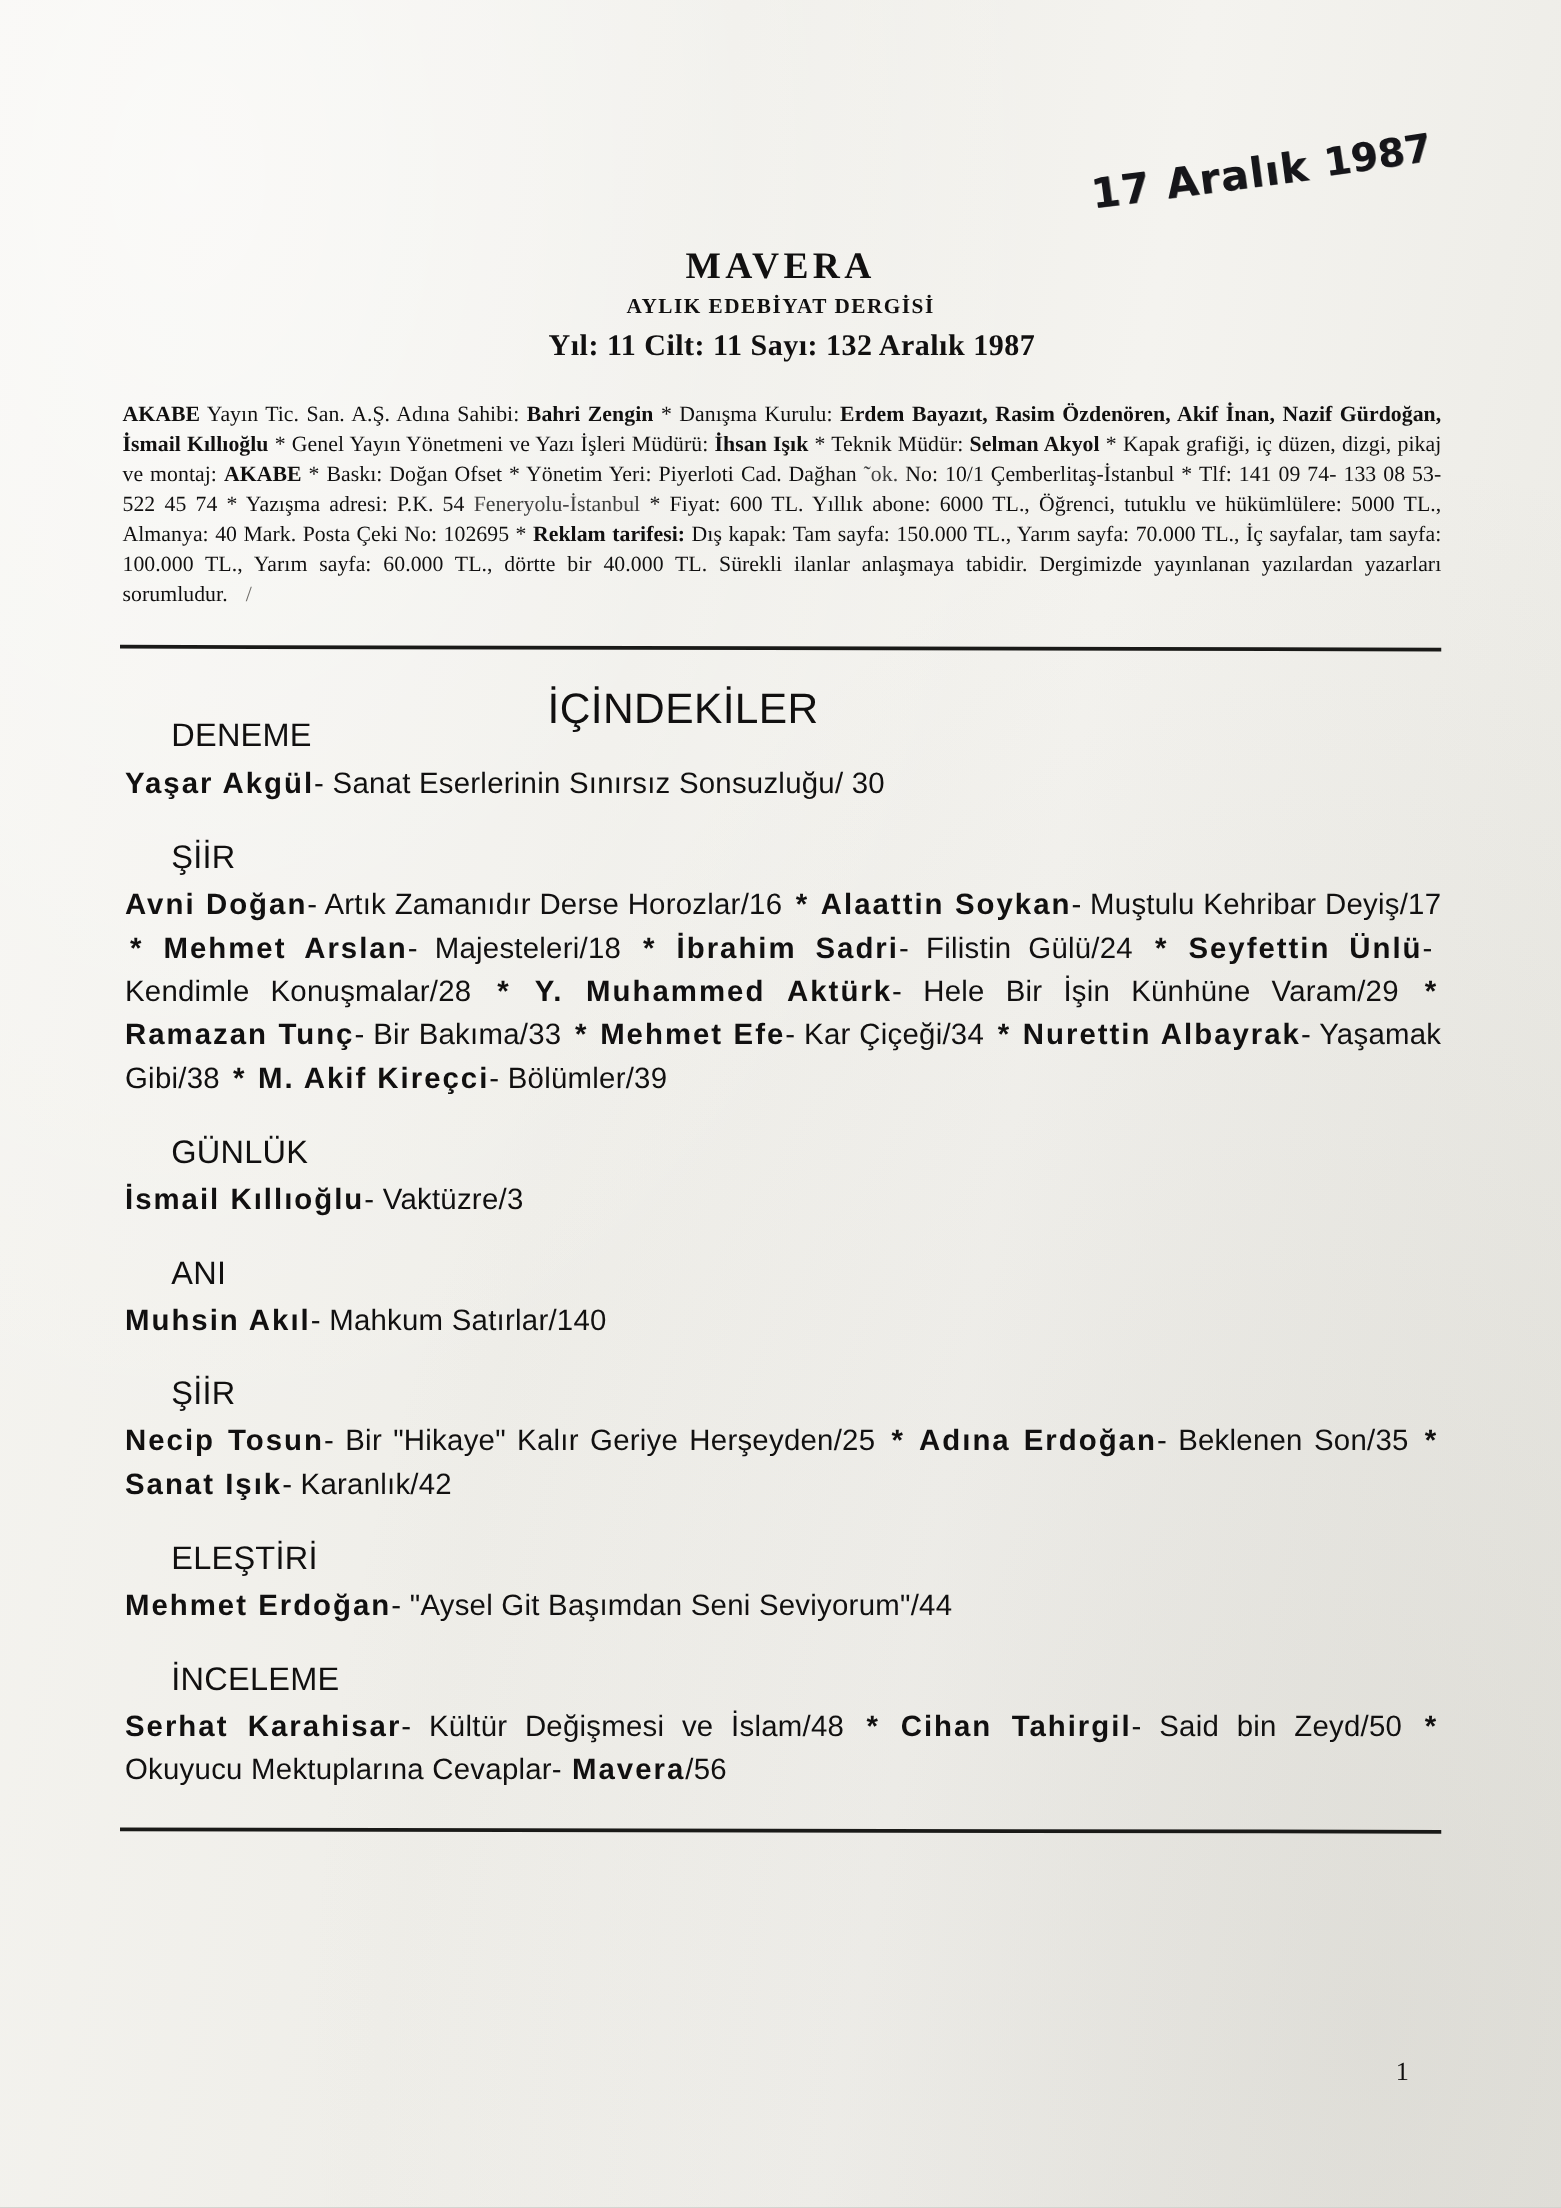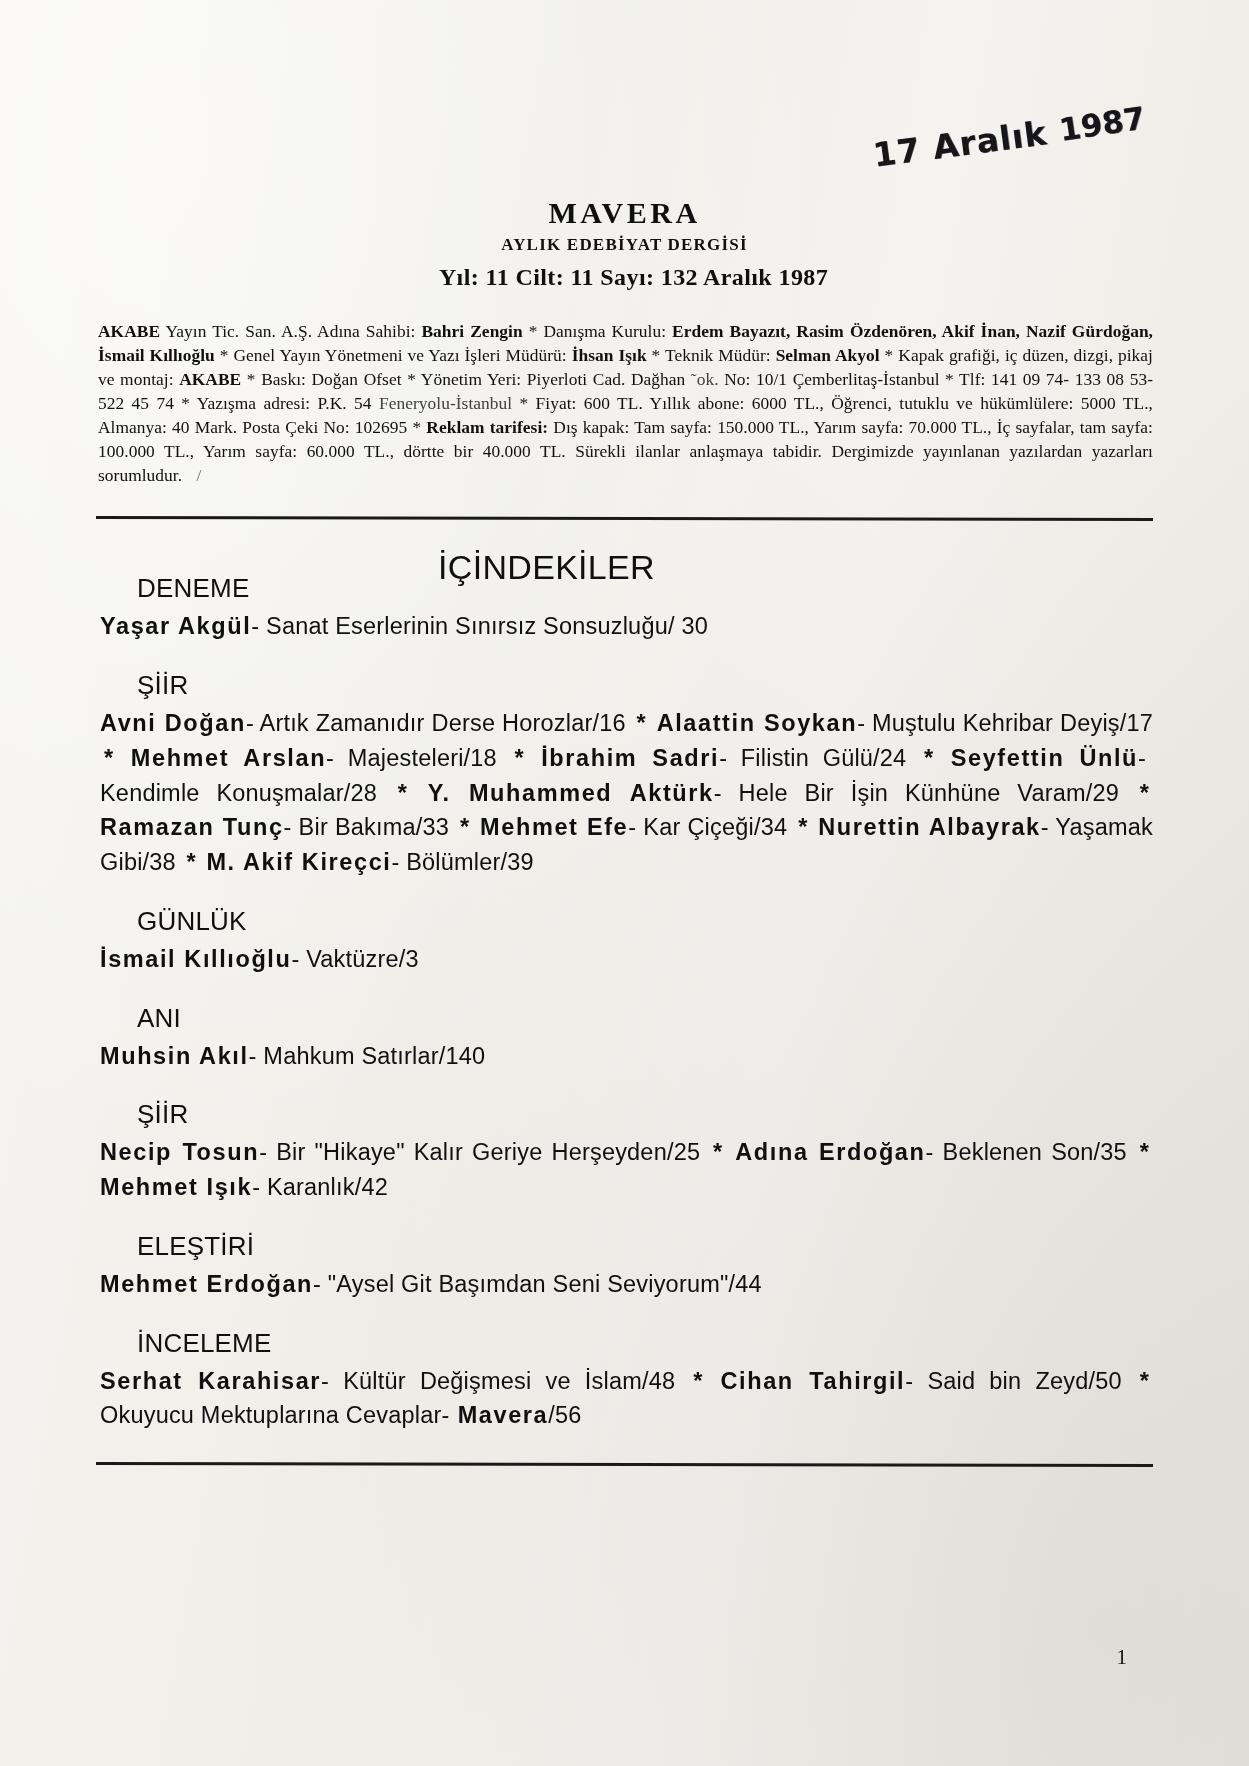--- a/index.html
+++ b/index.html
@@ -182,21 +182,21 @@
         <div class="section">
           <div class="sec-head">GÜNLÜK</div>
           <div class="sec-body single"><span class="au">İsmail Kıllıoğlu</span><span class="ti">- Vaktüzre/3</span></div>
         </div>
         <div class="section">
           <div class="sec-head">ANI</div>
           <div class="sec-body single"><span class="au">Muhsin Akıl</span><span class="ti">- Mahkum Satırlar/140</span></div>
         </div>
         <div class="section">
           <div class="sec-head">ŞİİR</div>
-          <div class="sec-body"><span class="au">Necip Tosun</span><span class="ti">- Bir "Hikaye" Kalır Geriye Herşeyden/25</span><span class="sep"> * </span><span class="au">Adına Erdoğan</span><span class="ti">- Beklenen Son/35</span><span class="sep"> * </span><span class="au">Mehmet Işık</span><span class="ti">- Karanlık/42</span></div>
+          <div class="sec-body"><span class="au">Necip Tosun</span><span class="ti">- Bir "Hikaye" Kalır Geriye Herşeyden/25</span><span class="sep"> * </span><span class="au">Adına Erdoğan</span><span class="ti">- Beklenen Son/35</span><span class="sep"> * </span><span class="au">Sanat Işık</span><span class="ti">- Karanlık/42</span></div>
         </div>
         <div class="section">
           <div class="sec-head">ELEŞTİRİ</div>
           <div class="sec-body single"><span class="au">Mehmet Erdoğan</span><span class="ti">- "Aysel Git Başımdan Seni Seviyorum"/44</span></div>
         </div>
         <div class="section">
           <div class="sec-head">İNCELEME</div>
           <div class="sec-body"><span class="au">Serhat Karahisar</span><span class="ti">- Kültür Değişmesi ve İslam/48</span><span class="sep"> * </span><span class="au">Cihan Tahirgil</span><span class="ti">- Said bin Zeyd/50</span><span class="sep"> * </span><span class="ti">Okuyucu Mektuplarına Cevaplar-</span><span class="au"> Mavera</span><span class="ti">/56</span></div>
         </div>
       </div>

